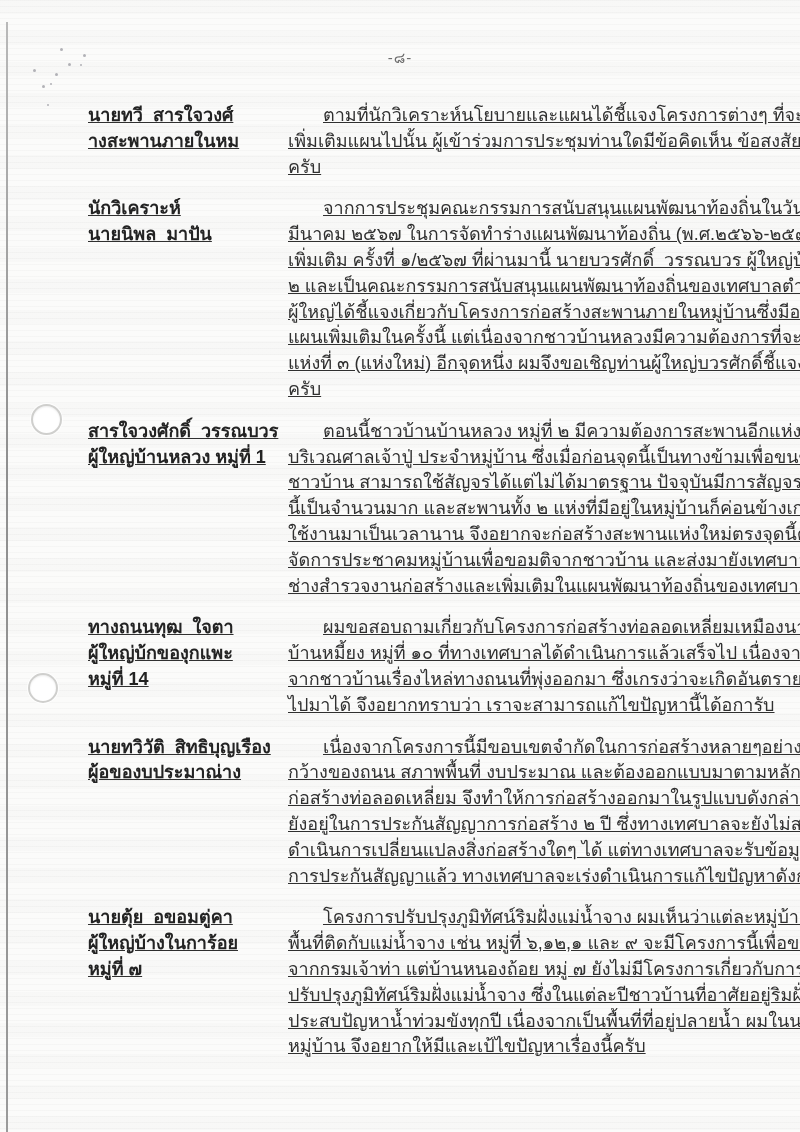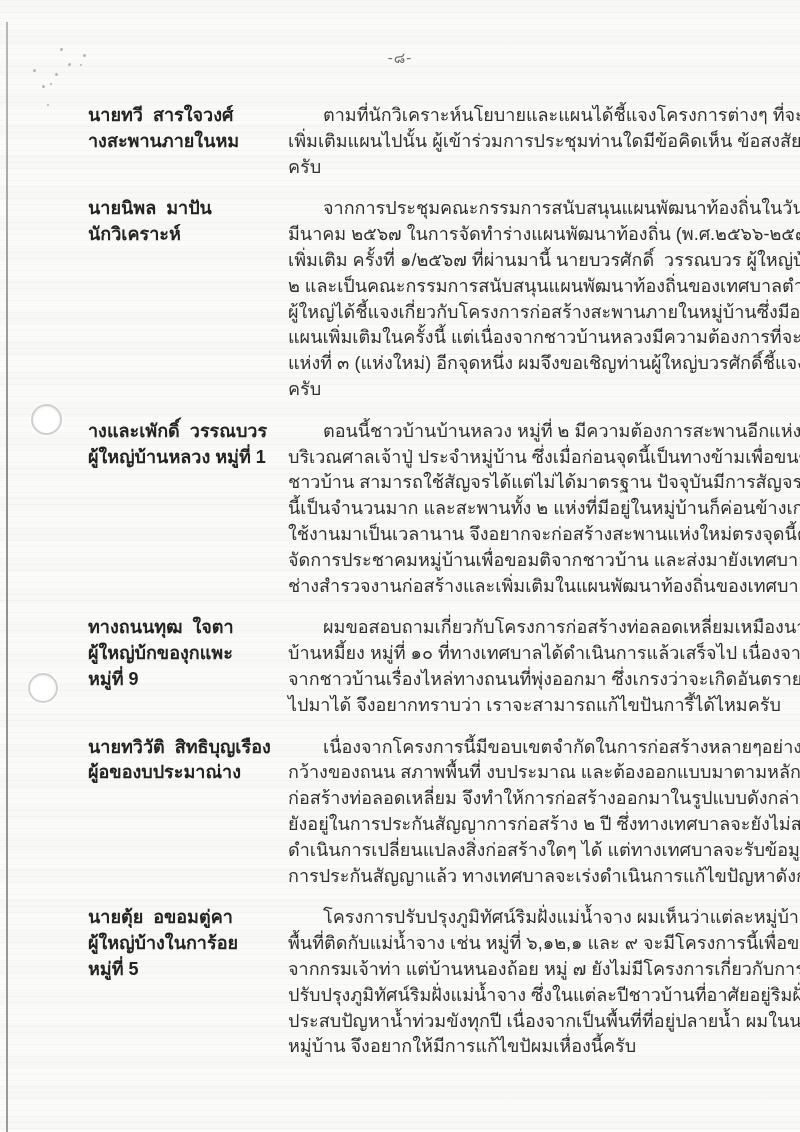--- a/index.html
+++ b/index.html
@@ -35,21 +35,21 @@
   
   .page-number{
     position:absolute;top:46px;left:0;right:0;text-align:center;
     font-size:15px;color:#6e6e6e;letter-spacing:1px;
   }
   
   .minutes{
     position:absolute;top:103px;left:88px;width:678px;
     font-size:18px;line-height:25.8px;
   }
-  .entry{display:flex;align-items:flex-start;margin-bottom:16px;}
+  .entry{display:flex;align-items:flex-start;margin-bottom:16px;text-decoration:underline;}
   .speaker{width:200px;flex:0 0 200px;font-weight:bold;color:#232323;}
   .spk-line{white-space:pre;}
   .statement{flex:1;min-width:0;}
   .body-line{white-space:pre;}
   .body-line.first{text-indent:35px;}
 </style>
 </head>
 <body style="--ink: #303030; --paper: #fbfbfa;">
 
 <div class="scan-texture"></div>
@@ -78,62 +78,62 @@
       </div>
     <div class="statement">
         <div class="body-line first">ตามที่นักวิเคราะห์นโยบายและแผนได้ชี้แจงโครงการต่างๆ ที่จะดำเนินการ</div>
         <div class="body-line">เพิ่มเติมแผนไปนั้น ผู้เข้าร่วมการประชุมท่านใดมีข้อคิดเห็น ข้อสงสัยเพิ่มเติมหรือไม่</div>
         <div class="body-line">ครับ</div>
       </div>
   </div>
 
   <div class="entry">
     <div class="speaker">
+        <div class="spk-line">นักวิเคราะห์</div>
         <div class="spk-line">นายนิพล  มาปัน</div>
-        <div class="spk-line">นักวิเคราะห์</div>
       </div>
     <div class="statement">
         <div class="body-line first">จากการประชุมคณะกรรมการสนับสนุนแผนพัฒนาท้องถิ่นในวันที่ ๑๑</div>
         <div class="body-line">มีนาคม ๒๕๖๗ ในการจัดทำร่างแผนพัฒนาท้องถิ่น (พ.ศ.๒๕๖๖-๒๕๗๐) ฉบับ</div>
         <div class="body-line">เพิ่มเติม ครั้งที่ ๑/๒๕๖๗ ที่ผ่านมานี้ นายบวรศักดิ์  วรรณบวร ผู้ใหญ่บ้านหลวง หมู่ที่</div>
         <div class="body-line">๒ และเป็นคณะกรรมการสนับสนุนแผนพัฒนาท้องถิ่นของเทศบาลตำบลนาครัว ท่าน</div>
         <div class="body-line">ผู้ใหญ่ได้ชี้แจงเกี่ยวกับโครงการก่อสร้างสะพานภายในหมู่บ้านซึ่งมีอยู่ในการบรรจุ</div>
         <div class="body-line">แผนเพิ่มเติมในครั้งนี้ แต่เนื่องจากชาวบ้านหลวงมีความต้องการที่จะก่อสร้างสะพาน</div>
         <div class="body-line">แห่งที่ ๓ (แห่งใหม่) อีกจุดหนึ่ง ผมจึงขอเชิญท่านผู้ใหญ่บวรศักดิ์ชี้แจงรายละเอียด</div>
         <div class="body-line">ครับ</div>
       </div>
   </div>
 
   <div class="entry">
     <div class="speaker">
-        <div class="spk-line">างและเพักดิ์  วรรณบวร</div>
+        <div class="spk-line">สารใจวงศักดิ์  วรรณบวร</div>
         <div class="spk-line">ผู้ใหญ่บ้านหลวง หมู่ที่ 1</div>
       </div>
     <div class="statement">
         <div class="body-line first">ตอนนี้ชาวบ้านบ้านหลวง หมู่ที่ ๒ มีความต้องการสะพานอีกแห่งก่อสร้าง</div>
         <div class="body-line">บริเวณศาลเจ้าปู่ ประจำหมู่บ้าน ซึ่งเมื่อก่อนจุดนี้เป็นทางข้ามเพื่อขนของ ขนผักของ</div>
         <div class="body-line">ชาวบ้าน สามารถใช้สัญจรได้แต่ไม่ได้มาตรฐาน ปัจจุบันมีการสัญจรไปมาผ่านหมู่บ้าน</div>
         <div class="body-line">นี้เป็นจำนวนมาก และสะพานทั้ง ๒ แห่งที่มีอยู่ในหมู่บ้านก็ค่อนข้างเก่าและมีอายุการ</div>
         <div class="body-line">ใช้งานมาเป็นเวลานาน จึงอยากจะก่อสร้างสะพานแห่งใหม่ตรงจุดนี้ครับ ซึ่งผมจะได้</div>
         <div class="body-line">จัดการประชาคมหมู่บ้านเพื่อขอมติจากชาวบ้าน และส่งมายังเทศบาลเพื่อขอให้กอง</div>
         <div class="body-line">ช่างสำรวจงานก่อสร้างและเพิ่มเติมในแผนพัฒนาท้องถิ่นของเทศบาลครับ</div>
       </div>
   </div>
 
   <div class="entry">
     <div class="speaker">
         <div class="spk-line">ทางถนนทุฒ  ใจตา</div>
         <div class="spk-line">ผู้ใหญ่บ้กของุกแพะ</div>
-        <div class="spk-line">หมู่ที่ 9</div>
+        <div class="spk-line">หมู่ที่ 14</div>
       </div>
     <div class="statement">
         <div class="body-line first">ผมขอสอบถามเกี่ยวกับโครงการก่อสร้างท่อลอดเหลี่ยมเหมืองนาปง บริเวณ</div>
         <div class="body-line">บ้านหมี้ยง หมู่ที่ ๑๐ ที่ทางเทศบาลได้ดำเนินการแล้วเสร็จไป เนื่องจากผมได้รับแจ้ง</div>
         <div class="body-line">จากชาวบ้านเรื่องไหล่ทางถนนที่พุ่งออกมา ซึ่งเกรงว่าจะเกิดอันตรายต่อผู้ที่สัญจร</div>
-        <div class="body-line">ไปมาได้ จึงอยากทราบว่า เราจะสามารถแก้ไขปันการี้ได้ไหมครับ</div>
+        <div class="body-line">ไปมาได้ จึงอยากทราบว่า เราจะสามารถแก้ไขปัญหานี้ได้อการับ</div>
       </div>
   </div>
 
   <div class="entry">
     <div class="speaker">
         <div class="spk-line">นายทวิวัติ  สิทธิบุญเรือง</div>
         <div class="spk-line">ผู้อของบประมาณ่าง</div>
       </div>
     <div class="statement">
         <div class="body-line first">เนื่องจากโครงการนี้มีขอบเขตจำกัดในการก่อสร้างหลายๆอย่าง เช่น ความ</div>
@@ -142,24 +142,24 @@
         <div class="body-line">ยังอยู่ในการประกันสัญญาการก่อสร้าง ๒ ปี ซึ่งทางเทศบาลจะยังไม่สามารถไป</div>
         <div class="body-line">ดำเนินการเปลี่ยนแปลงสิ่งก่อสร้างใดๆ ได้ แต่ทางเทศบาลจะรับข้อมูลนี้ไว้ หากหมด</div>
         <div class="body-line">การประกันสัญญาแล้ว ทางเทศบาลจะเร่งดำเนินการแก้ไขปัญหาดังกล่าวโดยเร็วครับ</div>
       </div>
   </div>
 
   <div class="entry">
     <div class="speaker">
         <div class="spk-line">นายตุ้ย  อขอมตู่คา</div>
         <div class="spk-line">ผู้ใหญ่บ้างในการ้อย</div>
-        <div class="spk-line">หมู่ที่ 5</div>
+        <div class="spk-line">หมู่ที่ ๗</div>
       </div>
     <div class="statement">
         <div class="body-line first">โครงการปรับปรุงภูมิทัศน์ริมฝั่งแม่น้ำจาง ผมเห็นว่าแต่ละหมู่บ้านที่มีแนวเขต</div>
         <div class="body-line">พื้นที่ติดกับแม่น้ำจาง เช่น หมู่ที่ ๖,๑๒,๑ และ ๙ จะมีโครงการนี้เพื่อของบประมาณ</div>
         <div class="body-line">จากกรมเจ้าท่า แต่บ้านหนองถ้อย หมู่ ๗ ยังไม่มีโครงการเกี่ยวกับการขุดลอกหรือการ</div>
         <div class="body-line">ปรับปรุงภูมิทัศน์ริมฝั่งแม่น้ำจาง ซึ่งในแต่ละปีชาวบ้านที่อาศัยอยู่ริมฝั่งน้ำจางจะ</div>
         <div class="body-line">ประสบปัญหาน้ำท่วมขังทุกปี เนื่องจากเป็นพื้นที่ที่อยู่ปลายน้ำ ผมในนามของตัวแทน</div>
-        <div class="body-line">หมู่บ้าน จึงอยากให้มีการแก้ไขปัผมเหื่องนี้ครับ</div>
+        <div class="body-line">หมู่บ้าน จึงอยากให้มีและเป้ไขปัญหาเรื่องนี้ครับ</div>
       </div>
   </div>
 </div>
 
 </body></html>

